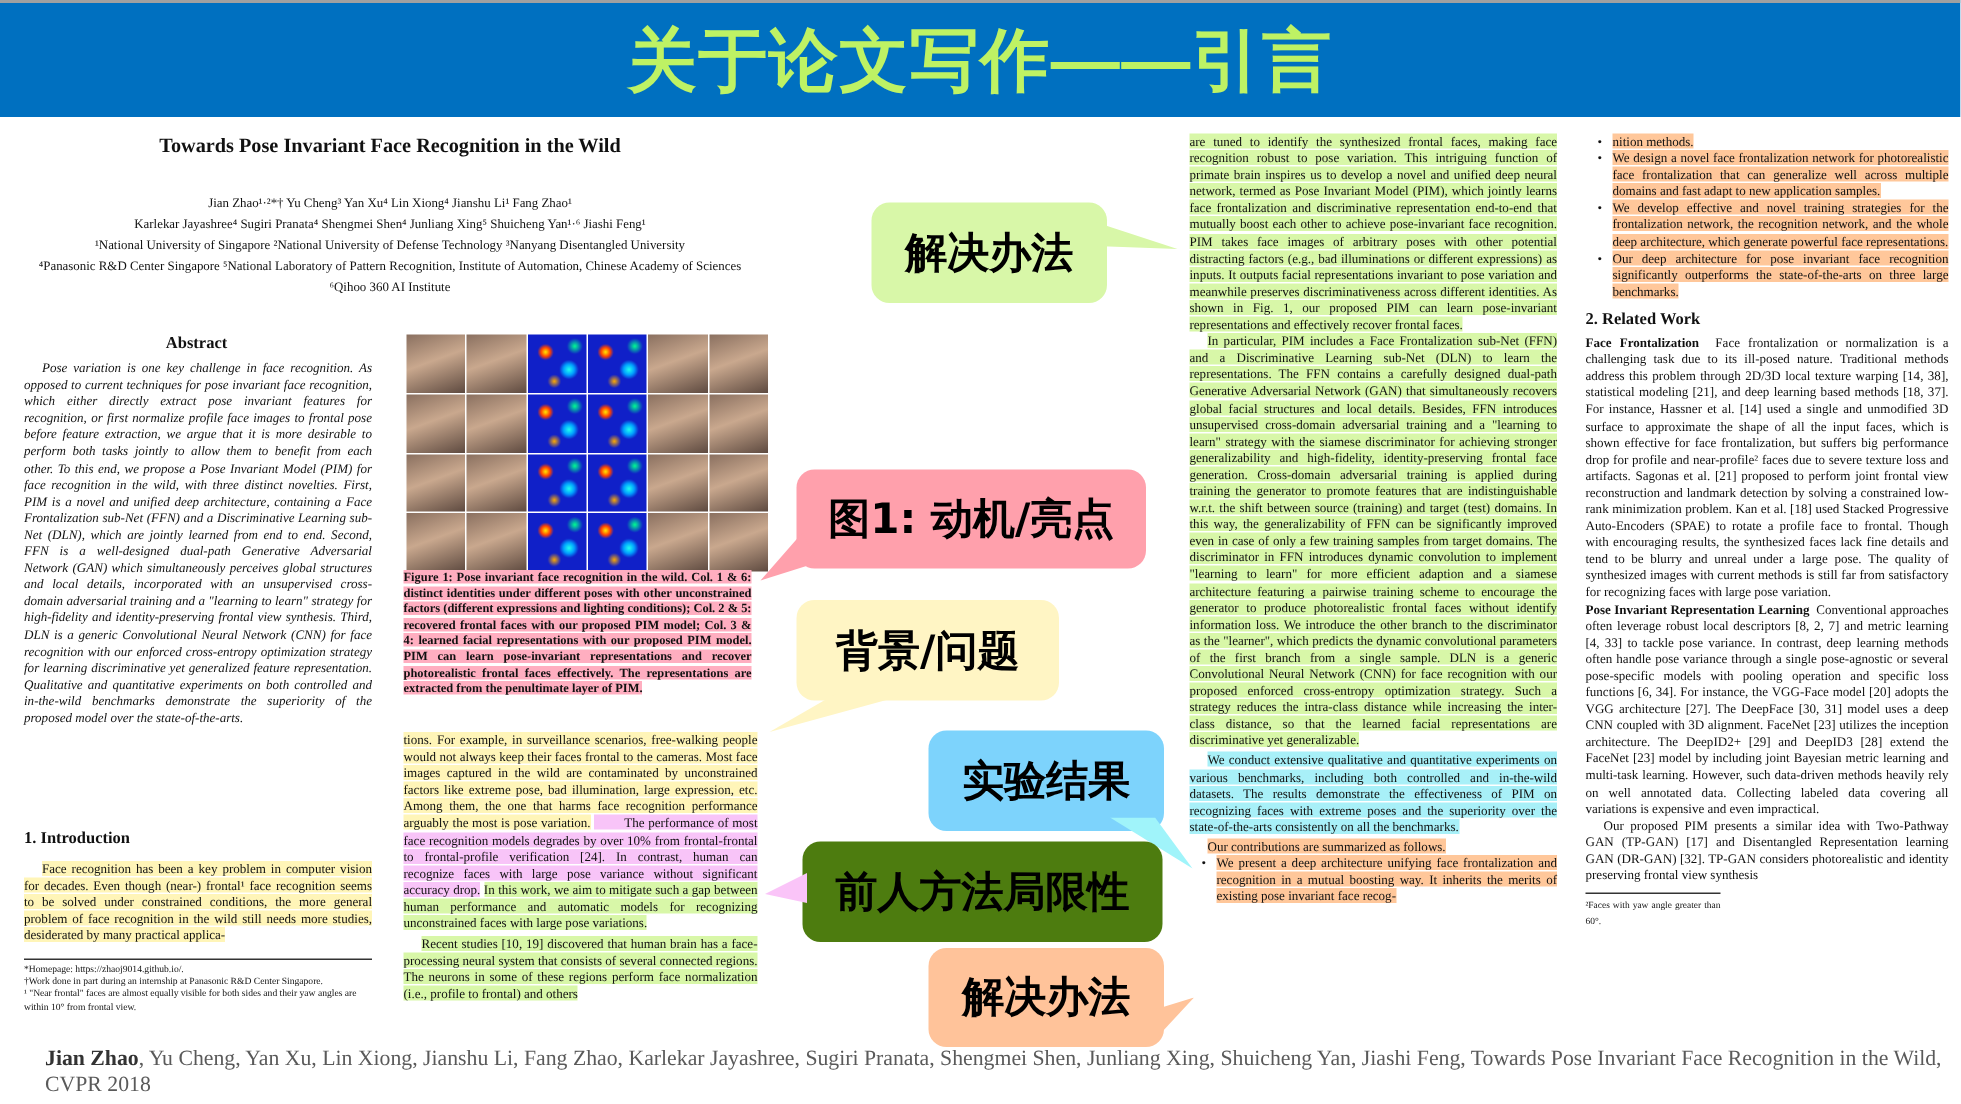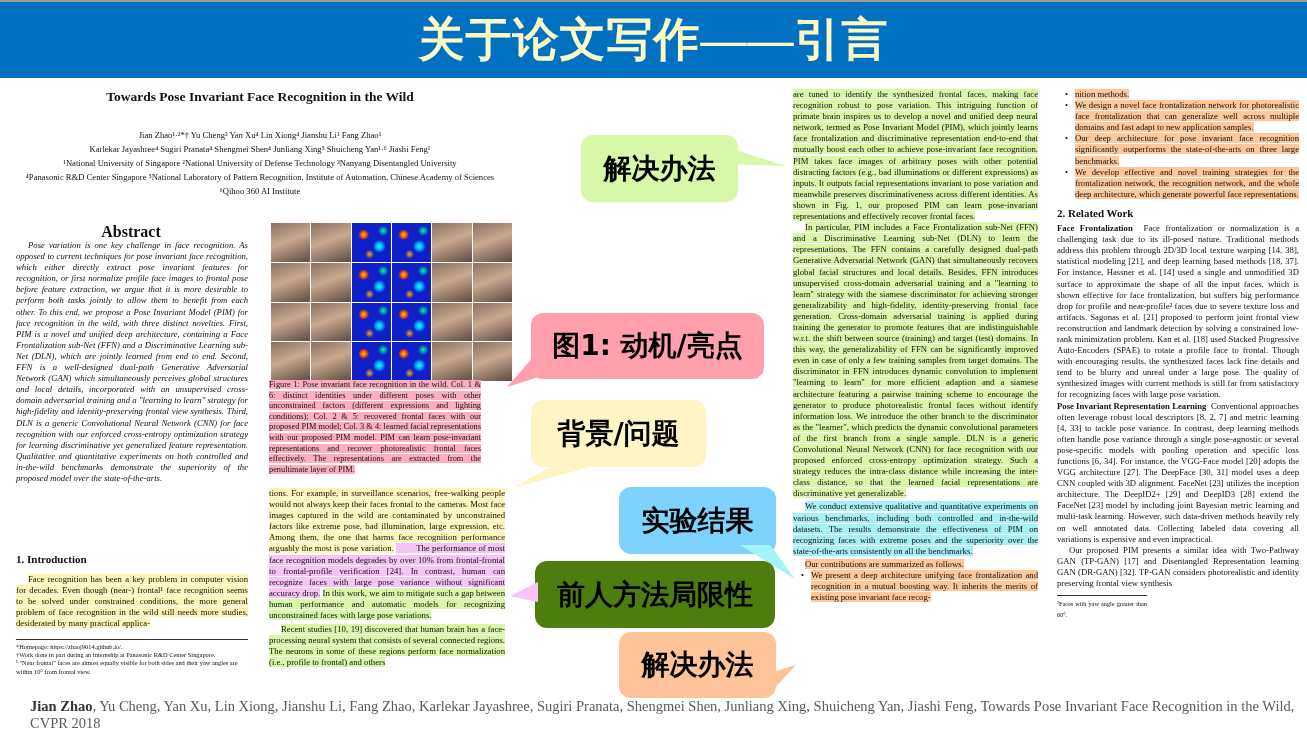--- a/index.html
+++ b/index.html
@@ -1,39 +1,39 @@
 <!DOCTYPE html>
 <html><head>
 <meta charset="utf-8">
 <style>
   html,body{margin:0;padding:0;}
   body{width:1307px;height:736px;position:relative;overflow:hidden;background:#ffffff;font-family:"Liberation Serif",serif;color:#111;}
   .header{position:absolute;left:0;top:0;width:1307px;height:78px;background:#0070c0;border-top:2px solid #a0a0a0;box-sizing:border-box;}
-  .header-title{position:absolute;left:0;right:0;top:10px;text-align:center;color:#fef9c3;font-family:Liberation Serif, serif;font-weight:bold;font-size:46px;letter-spacing:1px;line-height:56px;}
+  .header-title{position:absolute;left:0;right:0;top:10px;text-align:center;color:#bef264;font-family:Liberation Sans, sans-serif;font-weight:bold;font-size:46px;letter-spacing:1px;line-height:56px;}
   .paper-title{position:absolute;left:0;width:520px;top:89px;text-align:center;font-weight:bold;font-size:13.5px;}
   .authors{position:absolute;left:0;width:520px;top:128px;text-align:center;font-size:8.6px;line-height:14px;}
   .col{position:absolute;font-size:8.7px;line-height:11.1px;text-align:justify;}
   .col p{margin:0;}
   .indent{text-indent:12px;}
-  .h-abs{position:absolute;left:0;width:262px;top:223px;text-align:center;font-weight:bold;font-size:16px;}
+  .h-abs{position:absolute;left:0;width:262px;top:223px;text-align:center;font-weight:bold;font-size:11px;}
   .abstract{left:16px;top:240px;width:232px;font-style:italic;}
   .intro-h{position:absolute;left:16px;top:553px;font-weight:bold;font-size:11px;}
   .intro{left:16px;top:574px;width:232px;}
   .footnotes{position:absolute;left:16px;top:639px;width:232px;border-top:0.8px solid #333;padding-top:3px;font-size:6.4px;line-height:8.2px;}
   .footnotes div{margin:0;}
   .y{background:#fff5b8;}
   .pk{background:#ffaec0;}
   .mg{background:#f8c4f8;padding-left:20px;}
   .gr{background:#d8f7a8;}
   .cy{background:#a8f0f8;}
   .or{background:#ffc79a;}
   .fig{position:absolute;left:271px;top:223px;width:241px;height:158px;display:grid;grid-template-columns:repeat(6,1fr);grid-template-rows:repeat(4,1fr);gap:1px;background:#fff;}
   .cell{background:linear-gradient(160deg,#8a7060,#c9a88e 45%,#5e4a40);}
   .cell.hm{background:radial-gradient(circle at 30% 30%,#ffee00 0,#ff4000 8%,transparent 14%),radial-gradient(circle at 70% 60%,#22ffee 0,#00a0ff 10%,transparent 18%),radial-gradient(circle at 45% 80%,#ffaa00 0,transparent 12%),radial-gradient(circle at 80% 20%,#00ff90 0,transparent 12%),#1020c8;}
-  .caption{left:269px;top:380px;width:212px;font-size:8.3px;line-height:10.6px;}
+  .caption{left:269px;top:380px;width:232px;font-size:8.3px;line-height:10.6px;font-weight:bold;}
   .mid{left:269px;top:488px;width:236px;}
   .c3{left:793px;top:89px;width:245px;}
   .c4{left:1057px;top:89px;width:242px;}
   .rw-h{font-weight:bold;font-size:11px;margin:8px 0 4px 0;}
   ul.bul{margin:0;padding:0 0 0 8px;list-style:none;}
   ul.bul li{position:relative;padding-left:10px;}
   ul.bul li:before{content:"\2022";position:absolute;left:0;top:0;}
   .fn2{border-top:0.8px solid #333;width:90px;margin-top:6px;padding-top:2px;font-size:6.3px;}
   .callout{position:absolute;border-radius:12px;font-family:"DejaVu Sans",sans-serif;font-weight:bold;font-size:28px;color:#000;text-align:center;line-height:1;display:flex;align-items:center;justify-content:center;}
   .citation{position:absolute;left:30px;top:698px;width:1270px;font-family:Liberation Serif, serif;font-size:14.5px;color:#5a5a5a;line-height:17px;}
@@ -117,22 +117,22 @@
   <p class="indent" style="margin-top:2px;"><span class="or">Our contributions are summarized as follows.</span></p>
   <ul class="bul">
     <li><span class="or">We present a deep architecture unifying face frontalization and recognition in a mutual boosting way. It inherits the merits of existing pose invariant face recog-</span></li>
   </ul>
 </div>
 
 <div class="col c4">
   <ul class="bul">
     <li style="list-style:none;padding-left:10px;"><span class="or">nition methods.</span></li>
     <li><span class="or">We design a novel face frontalization network for photorealistic face frontalization that can generalize well across multiple domains and fast adapt to new application samples.</span></li>
+    <li><span class="or">We develop effective and novel training strategies for the frontalization network, the recognition network, and the whole deep architecture, which generate powerful face representations.</span></li>
     <li><span class="or">Our deep architecture for pose invariant face recognition significantly outperforms the state-of-the-arts on three large benchmarks.</span></li>
-    <li><span class="or">We develop effective and novel training strategies for the frontalization network, the recognition network, and the whole deep architecture, which generate powerful face representations.</span></li>
   </ul>
   <div class="rw-h">2. Related Work</div>
   <p><b>Face Frontalization</b>&nbsp; <span>Face frontalization or normalization is a challenging task due to its ill-posed nature. Traditional methods address this problem through 2D/3D local texture warping [14, 38], statistical modeling [21], and deep learning based methods [18, 37]. For instance, Hassner et al. [14] used a single and unmodified 3D surface to approximate the shape of all the input faces, which is shown effective for face frontalization, but suffers big performance drop for profile and near-profile² faces due to severe texture loss and artifacts. Sagonas et al. [21] proposed to perform joint frontal view reconstruction and landmark detection by solving a constrained low-rank minimization problem. Kan et al. [18] used Stacked Progressive Auto-Encoders (SPAE) to rotate a profile face to frontal. Though with encouraging results, the synthesized faces lack fine details and tend to be blurry and unreal under a large pose. The quality of synthesized images with current methods is still far from satisfactory for recognizing faces with large pose variation.</span></p>
   <p><b>Pose Invariant Representation Learning</b>&nbsp; <span>Conventional approaches often leverage robust local descriptors [8, 2, 7] and metric learning [4, 33] to tackle pose variance. In contrast, deep learning methods often handle pose variance through a single pose-agnostic or several pose-specific models with pooling operation and specific loss functions [6, 34]. For instance, the VGG-Face model [20] adopts the VGG architecture [27]. The DeepFace [30, 31] model uses a deep CNN coupled with 3D alignment. FaceNet [23] utilizes the inception architecture. The DeepID2+ [29] and DeepID3 [28] extend the FaceNet [23] model by including joint Bayesian metric learning and multi-task learning. However, such data-driven methods heavily rely on well annotated data. Collecting labeled data covering all variations is expensive and even impractical.</span></p>
   <p class="indent">Our proposed PIM presents a similar idea with Two-Pathway GAN (TP-GAN) [17] and Disentangled Representation learning GAN (DR-GAN) [32]. TP-GAN considers photorealistic and identity preserving frontal view synthesis</p>
   <div class="fn2">²Faces with yaw angle greater than 60°.</div>
 </div>
 
 <div class="callout" style="left:581px;top:135px;width:157px;height:67px;background:#d8f7a8;">
     <span>解决办法</span>

